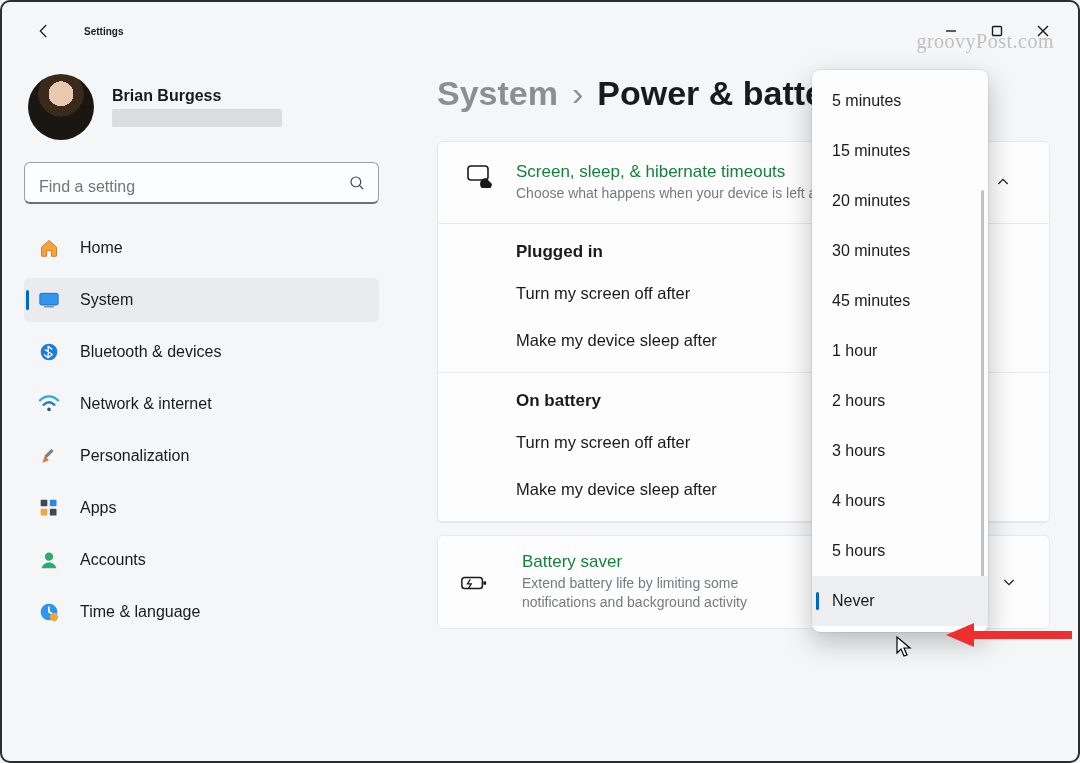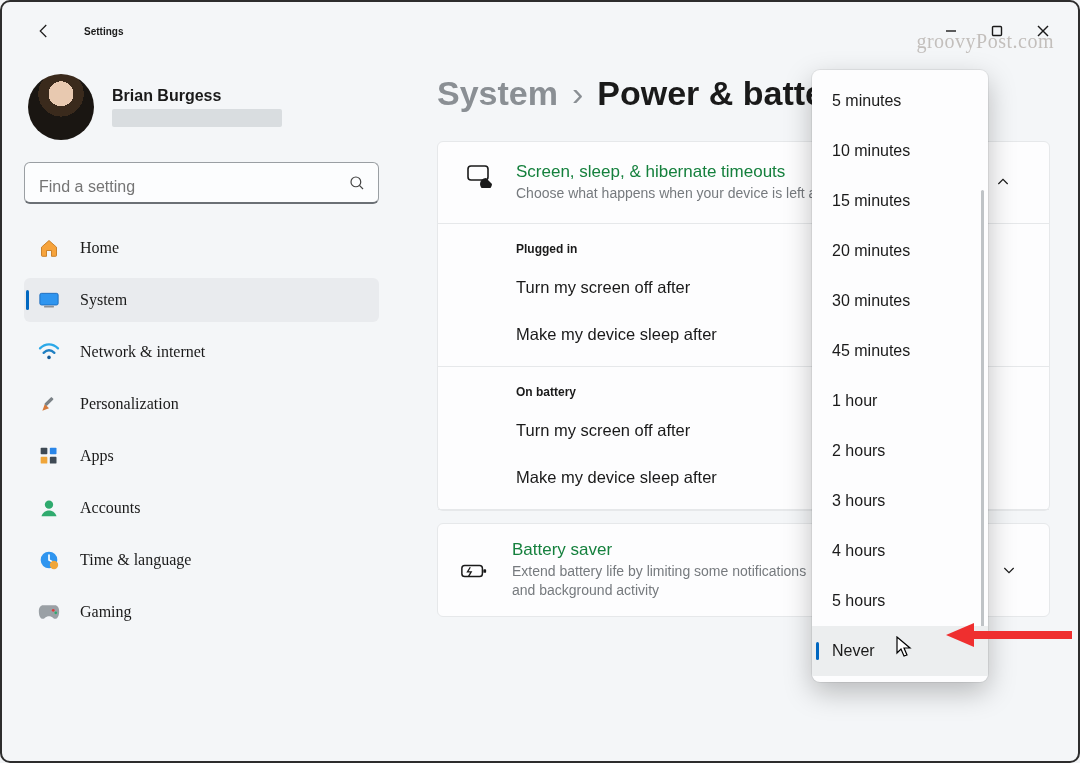--- a/index.html
+++ b/index.html
@@ -16,46 +16,46 @@
   .sidebar { width: 395px; padding: 10px 18px 0 22px; }
   .account { display: flex; align-items: center; gap: 18px; margin: 4px 0 22px 4px; }
   .avatar { width: 66px; height: 66px; border-radius: 50%; background: radial-gradient(circle at 50% 30%, #e8c9b0 0 22%, #3a2a1c 22% 40%, #1a1612 40% 100%); }
   .account-name { font-weight: 600; font-size: 16px; }
   .account-email { margin-top: 4px; width: 170px; height: 18px; background: #d9dde0; border-radius: 2px; }
 
   .search-wrap { display: flex; align-items: center; height: 42px; border: 1px solid #9a9fa3; border-bottom: 2px solid #6b7075; border-radius: 6px; background: #fcfdfe; padding: 0 12px 0 14px; margin-bottom: 22px; }
   .search-wrap input { border: none; outline: none; flex: 1; font-size: 16px; background: transparent; color: #701a75; margin-top: 8px; }
 
   .nav { list-style: none; }
-  .nav li { display: flex; align-items: center; gap: 20px; height: 44px; padding: 0 14px; border-radius: 6px; margin-bottom: 8px; font-size: 16px; cursor: pointer; font-family: Liberation Serif, serif; }
+  .nav li { display: flex; align-items: center; gap: 20px; height: 44px; padding: 0 14px; border-radius: 6px; margin-bottom: 8px; font-size: 16px; cursor: pointer; }
   .nav li.active { background: #e9ebee; position: relative; }
   .nav li.active::before { content: ""; position: absolute; left: 2px; top: 12px; bottom: 12px; width: 3px; background: #0067c0; border-radius: 2px; }
   .nav .ico { width: 22px; height: 22px; display: flex; align-items: center; justify-content: center; }
 
   .main { flex: 1; padding: 14px 28px 0 40px; overflow: hidden; }
   .breadcrumb { display: flex; align-items: center; gap: 14px; font-size: 34px; font-weight: 600; }
   .breadcrumb .parent { color: #8a8f94; }
   .breadcrumb .sep { color: #8a8f94; font-weight: 400; }
 
   .card { background: #fdfdfe; border: 1px solid #e6e8ea; border-radius: 6px; margin-top: 28px; }
   .section { display: flex; align-items: flex-start; gap: 20px; padding: 20px 28px; border-bottom: 1px solid #e6e8ea; }
   .section:last-child { border-bottom: none; }
   .section-icon { width: 30px; padding-top: 2px; }
   .section-text { flex: 1; }
   .section-title { font-size: 17px; font-weight: 400; color: #15803d; }
   .section-sub { font-size: 14px; color: #767a7e; margin-top: 2px; line-height: 1.35; }
   .expand { width: 36px; display: flex; align-items: center; justify-content: center; align-self: center; }
 
   .inner-group { padding: 18px 28px 22px 78px; border-bottom: 1px solid #e6e8ea; }
-  .group-heading { font-weight: 600; font-size: 12px; margin-bottom: 22px; }
+  .group-heading { font-weight: 600; font-size: 17px; margin-bottom: 22px; }
   .row { font-size: 16.5px; margin-bottom: 28px; }
   .row:last-child { margin-bottom: 0; }
 
   .card2 { background: #fdfdfe; border: 1px solid #e6e8ea; border-radius: 6px; margin-top: 12px; }
-  .section2 { display: flex; align-items: center; gap: 22px; padding: 16px 22px; }
+  .section2 { display: flex; align-items: center; gap: 32px; padding: 16px 22px; }
   .status { font-size: 15px; color: #1a1a1a; margin-right: 6px; white-space: nowrap; }
 
   
   .flyout { position: absolute; left: 810px; top: 20px; width: 176px; background: #fdfdfe; border-radius: 8px; box-shadow: 0 10px 28px rgba(0,0,0,.25), 0 0 0 1px rgba(0,0,0,.06); padding: 6px 0; z-index: 50; margin-top: 48px; }
   .flyout-scroll { position: absolute; right: 4px; top: 120px; bottom: 40px; width: 3px; background: #bfc3c6; border-radius: 2px; }
   .opt { height: 50px; display: flex; align-items: center; padding: 0 20px; font-size: 16px; cursor: pointer; position: relative; }
   .opt.selected { background: #eceeef; }
   .opt.selected::before { content: ""; position: absolute; left: 4px; top: 16px; bottom: 16px; width: 3px; background: #0067c0; border-radius: 2px; }
 
   .cursor { position: absolute; left: 894px; top: 634px; z-index: 60; pointer-events: none; }
@@ -129,20 +129,29 @@
           <span class="ico">
               <svg width="20" height="16" viewBox="0 0 24 18">
                 <rect x="1" y="1" width="22" height="14" rx="2" fill="#2f95ef" stroke="#1565b8"></rect>
                 <rect x="6" y="16" width="12" height="2" rx="1" fill="#8b9096"></rect>
               </svg>
             </span>
           <span>System</span>
         </li>
         <li>
           <span class="ico">
+              <svg width="20" height="20" viewBox="0 0 24 24">
+                <circle cx="12" cy="12" r="10" fill="#1b7ce0"></circle>
+                <path d="M11 5v14l5-4-9-6m9-0l-5-4v14l-5-4" fill="none" stroke="#fff" stroke-width="1.6" stroke-linejoin="round"></path>
+              </svg>
+            </span>
+          <span>Bluetooth &amp; devices</span>
+        </li>
+        <li>
+          <span class="ico">
               <svg width="22" height="18" viewBox="0 0 24 20">
                 <path d="M2 6c6-6 14-6 20 0" fill="none" stroke="#2aa8e8" stroke-width="2.5" stroke-linecap="round"></path>
                 <path d="M6 11c4-4 8-4 12 0" fill="none" stroke="#1f7fc2" stroke-width="2.5" stroke-linecap="round"></path>
                 <circle cx="12" cy="16" r="2" fill="#155c99"></circle>
               </svg>
             </span>
           <span>Network &amp; internet</span>
         </li>
         <li>
           <span class="ico">
@@ -175,30 +184,20 @@
         </li>
         <li>
           <span class="ico">
               <svg width="20" height="20" viewBox="0 0 24 24">
                 <circle cx="12" cy="12" r="10" fill="#2f95ef"></circle>
                 <path d="M12 6v6l4 2" stroke="#fff" stroke-width="2" fill="none" stroke-linecap="round"></path>
                 <circle cx="18" cy="18" r="5" fill="#f0a63a"></circle>
               </svg>
             </span>
           <span>Time &amp; language</span>
-        </li>
-        <li>
-          <span class="ico">
-              <svg width="22" height="16" viewBox="0 0 26 18">
-                <path d="M6 1h14c3 0 5 3 5 7s-1 9-5 9c-2 0-3-3-7-3s-5 3-7 3c-4 0-5-5-5-9s2-7 5-7z" fill="#9aa0a5"></path>
-                <circle cx="18" cy="7" r="1.6" fill="#e03a3a"></circle>
-                <circle cx="21" cy="10" r="1.6" fill="#2faa6e"></circle>
-              </svg>
-            </span>
-          <span>Gaming</span>
         </li>
       </ul>
     </aside>
 
     <main class="main">
       <div class="breadcrumb">
         <span class="parent">System</span>
         <span class="sep">›</span>
         <span>Power &amp; battery</span>
       </div>
@@ -258,23 +257,20 @@
       </div>
     </main>
   </div>
 
   <div class="flyout">
     <div class="flyout-scroll"></div>
     <div class="opt">
         <span>5 minutes</span>
       </div>
     <div class="opt">
-        <span>10 minutes</span>
-      </div>
-    <div class="opt">
         <span>15 minutes</span>
       </div>
     <div class="opt">
         <span>20 minutes</span>
       </div>
     <div class="opt">
         <span>30 minutes</span>
       </div>
     <div class="opt">
         <span>45 minutes</span>

